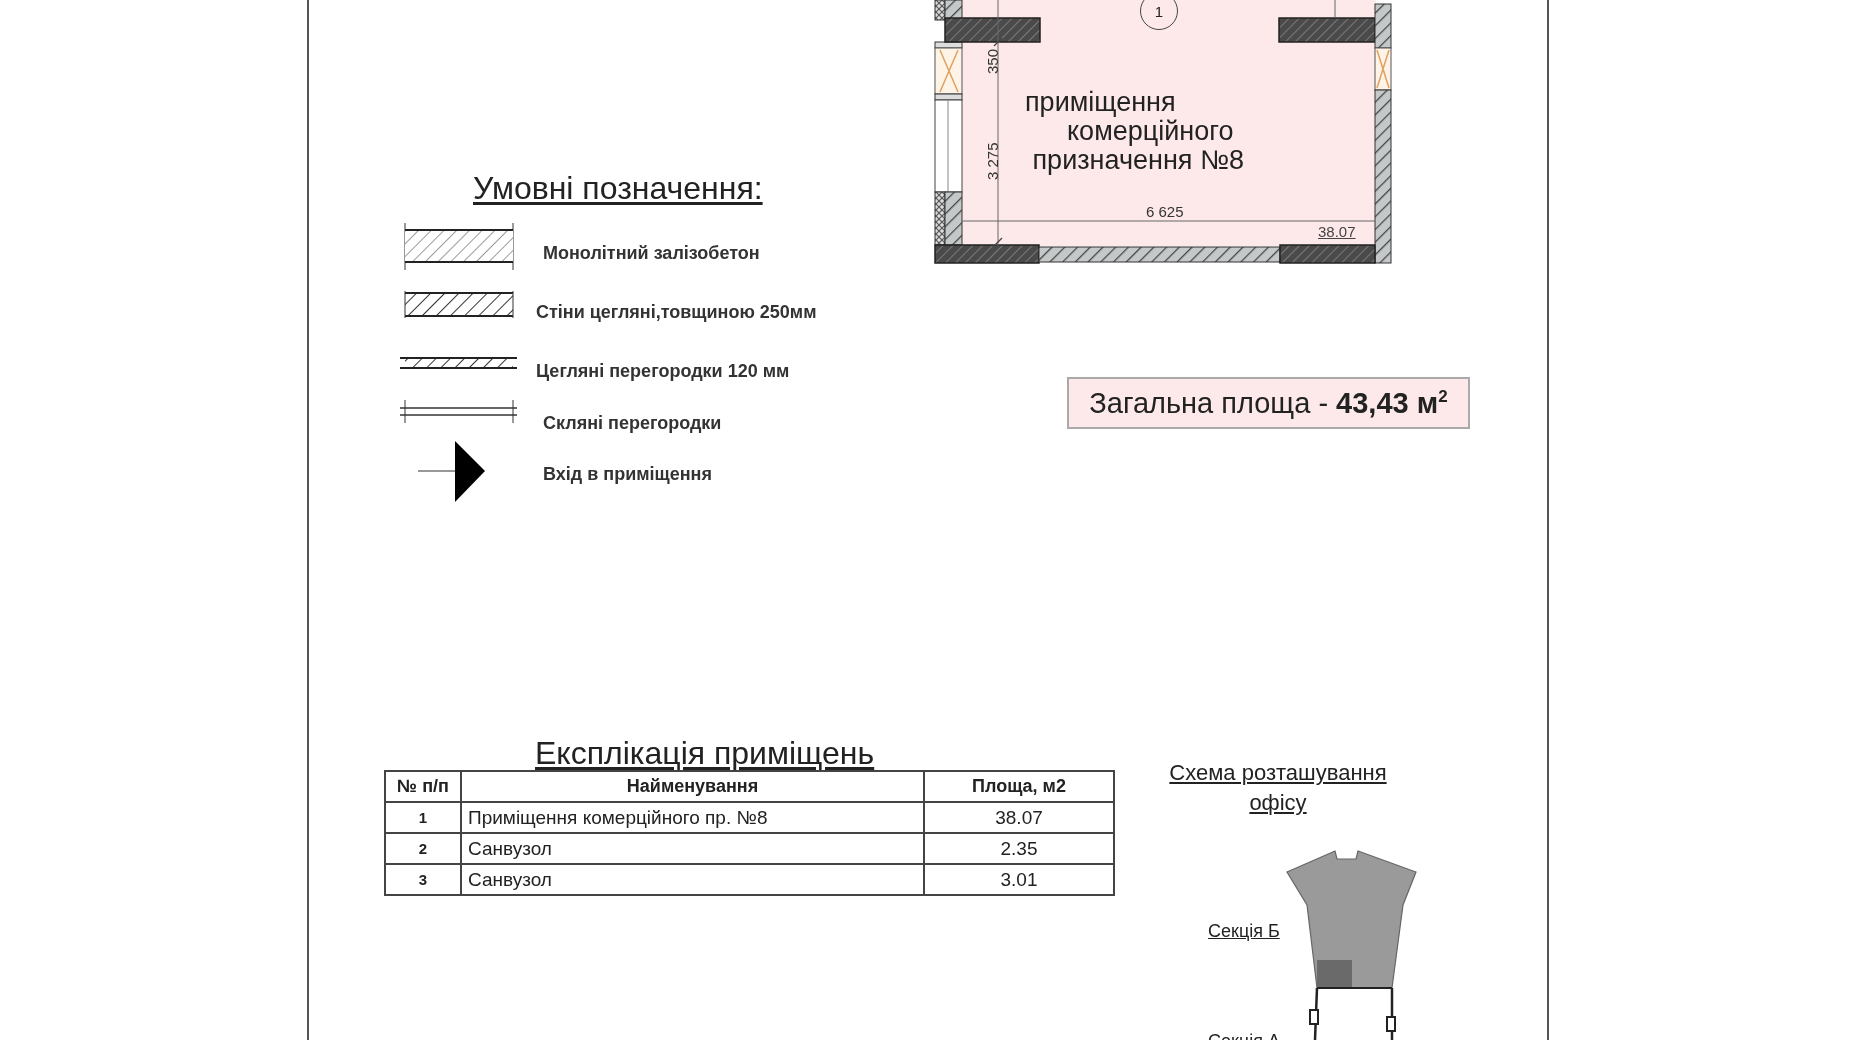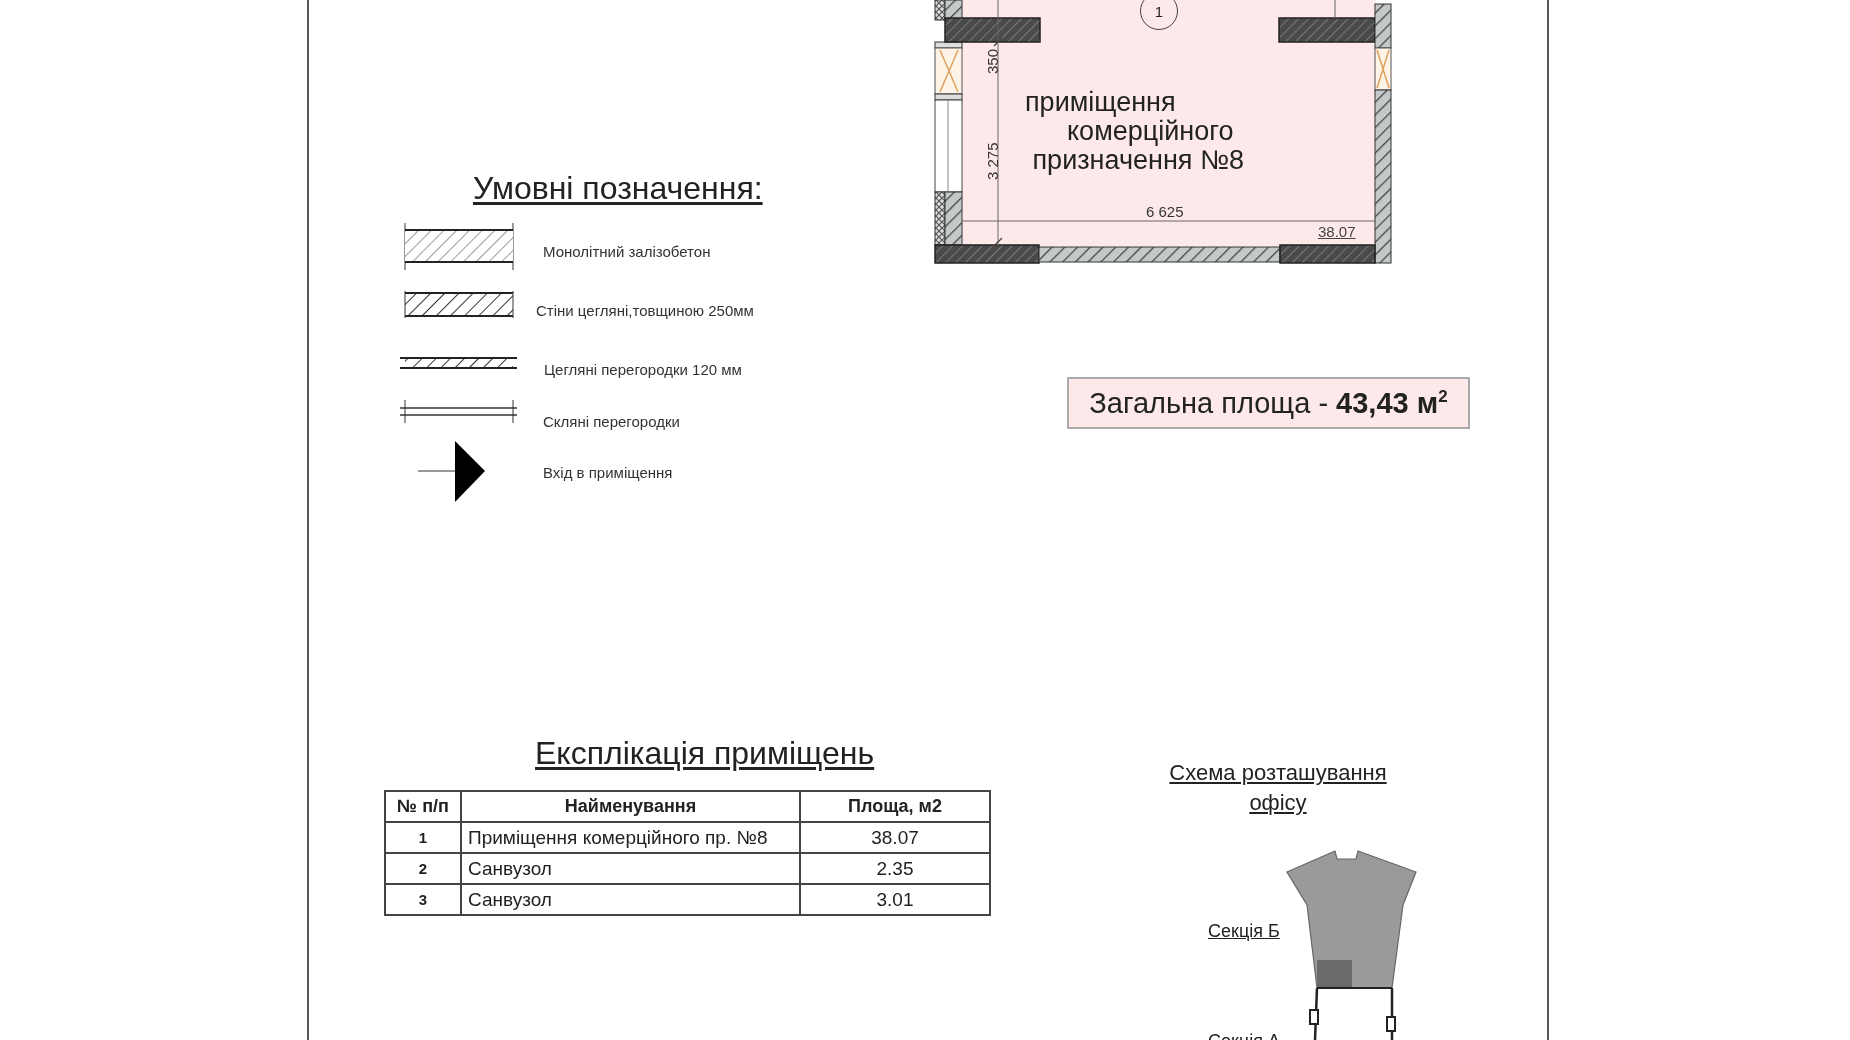--- a/index.html
+++ b/index.html
@@ -3,37 +3,37 @@
 <meta charset="utf-8">
 <style>
   html, body { margin:0; padding:0; }
   body { width:1850px; height:1040px; position:relative; overflow:hidden; background:#ffffff; font-family:"Liberation Sans", sans-serif; color:#222; }
   .abs { position:absolute; }
   .sheet-border-left { left:307px; top:0; width:2px; height:1040px; background:#555; }
   .sheet-border-right { left:1547px; top:0; width:2px; height:1040px; background:#555; }
 
   
   .legend-title { left:473px; top:170px; font-size:32px; text-decoration:underline; text-underline-offset:3px; color:#222; white-space:nowrap; }
-  .legend-label { font-size:15px; color:#333; white-space:nowrap; }
+  .legend-label { font-size:18px; color:#333; white-space:nowrap;font-weight:bold; }
 
   
   .area-box { left:1067px; top:377px; width:403px; height:52px; background:#fde9ea; border:2px solid #aaa; box-sizing:border-box; display:flex; align-items:center; justify-content:center; font-size:29px; color:#222; }
   .area-box b { font-weight:bold; margin-left:8px; }
   .area-box sup { font-size:17px; font-weight:bold; }
 
   
   .room-label { font-size:27px; color:#222; white-space:nowrap; line-height:29px; }
   .dim { font-size:15px; color:#333; white-space:nowrap; }
   .dim-vert { transform:rotate(-90deg); transform-origin:left top; }
   .area-num { font-size:15px; color:#444; text-decoration:underline; }
   .room-num { left:1140px; top:-8px; width:38px; height:38px; border:1.5px solid #444; border-radius:50%; box-sizing:border-box; display:flex; align-items:center; justify-content:center; font-size:15px; }
 
   
   .expl-title { left:535px; top:735px; font-size:32px; text-decoration:underline; text-underline-offset:3px; white-space:nowrap; }
-  table.expl { position:absolute; left:384px; top:790px; width:607px; border-collapse:collapse; font-size:19px; }
+  table.expl { position:absolute; left:384px; top:770px; width:731px; border-collapse:collapse; font-size:19px; }
   table.expl td, table.expl th { border:2px solid #444; height:29px; padding:0 6px; }
   table.expl th { font-weight:bold; font-size:18px; text-align:center; }
   table.expl td.num { text-align:center; font-weight:bold; font-size:15px; width:62px; }
   table.expl td.name { text-align:left; }
   table.expl td.area { text-align:center; width:176px; }
 
   
   .scheme-title { left:1168px; top:758px; font-size:22px; text-decoration:underline; text-align:center; width:220px; line-height:30px; }
   .section-label { font-size:18px; text-decoration:underline; white-space:nowrap; }
 </style>
@@ -150,21 +150,21 @@
   </g>
 
   <g>
     <line x1="23" y1="256" x2="60" y2="256" stroke="#333" stroke-width="1.2"></line>
     <polygon points="60,226 90,256 60,287" fill="#000"></polygon>
   </g>
 </svg>
 
 <div class="abs legend-label" style="left:543px;top:243px;">Монолітний залізобетон</div>
 <div class="abs legend-label" style="left:536px;top:302px;">Стіни цегляні,товщиною 250мм</div>
-<div class="abs legend-label" style="left:536px;top:361px;margin-left:8px;">Цегляні перегородки 120 мм</div>
+<div class="abs legend-label" style="left:536px;top:361px;">Цегляні перегородки 120 мм</div>
 <div class="abs legend-label" style="left:543px;top:413px;">Скляні перегородки</div>
 <div class="abs legend-label" style="left:543px;top:464px;">Вхід в приміщення</div>
 
 <div class="abs area-box">
   <span>Загальна площа -</span>
   <b><span>43,43 м</span><sup>2</sup></b>
 </div>
 
 <div class="abs expl-title">Експлікація приміщень</div>
 <table class="expl">

